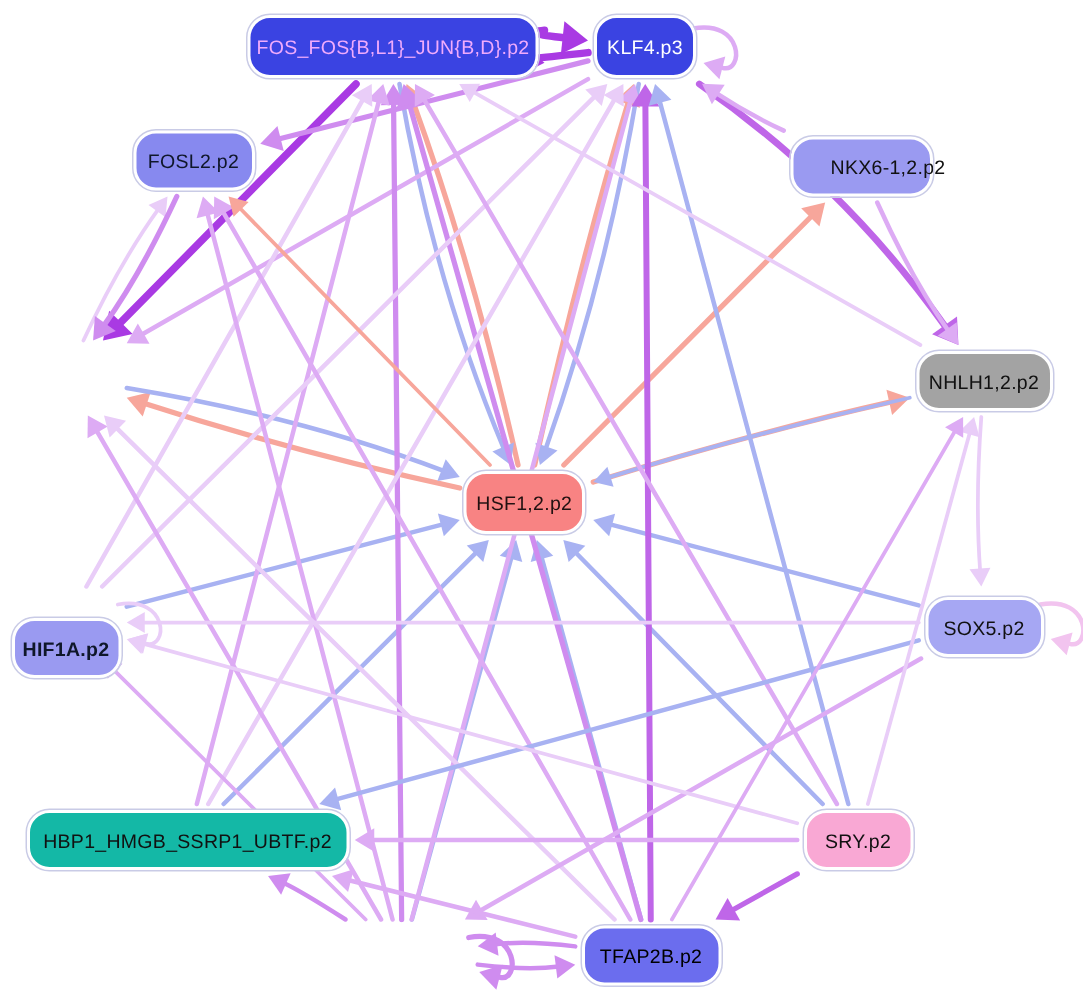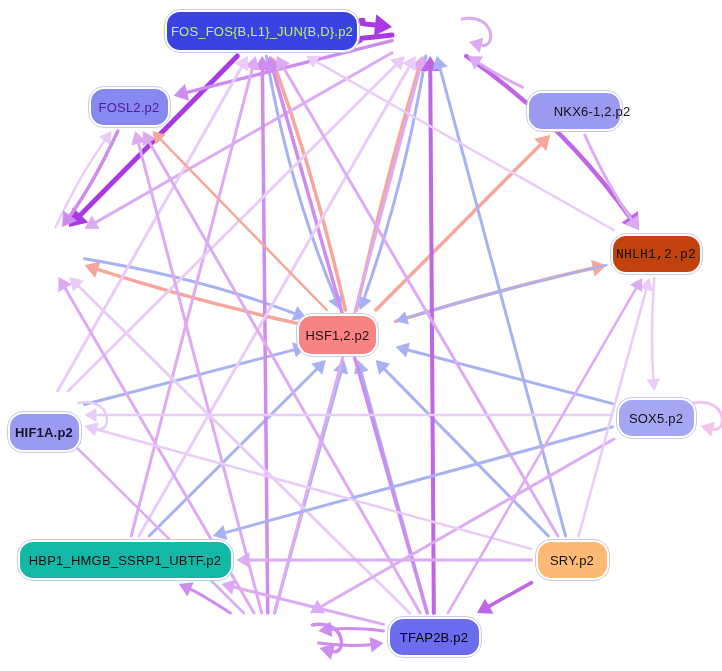--- a/index.html
+++ b/index.html
@@ -267,43 +267,46 @@
       </g>
       <g>
         <path d="M 312.5 625 C 346.5 619 346.5 655 333.0519565743212 651.5134702229722" stroke="#cf8cef" stroke-width="3.5" fill="none" stroke-linecap="round"></path>
         <polygon points="319.5,648 335.21023113986126,643.1886968987462 330.8936820087811,659.8382435471981" fill="#cf8cef"></polygon>
       </g>
       <g>
         <path d="M 78.5 403 C 112.5 397 112.5 433 97.11596277798961 429.0115459054047" stroke="#e9cdf8" stroke-width="2.5" fill="none" stroke-linecap="round"></path>
         <polygon points="85.5,426 98.87269788947569,422.2355676182441 95.35922766650353,435.78752419256534" fill="#e9cdf8"></polygon>
       </g>
     </svg>
-    <div class="node" style="left: 165px; top: 10px; width: 194px; height: 42px; background: rgb(58, 67, 226); color: #bef264;">
+    <div class="node" style="left: 165px; top: 10px; width: 194px; height: 42px; background: rgb(58, 67, 226); color: #f0abfc;">
       <span>FOS_FOS{B,L1}_JUN{B,D}.p2</span>
+    </div>
+    <div class="node" style="left: 396px; top: 10px; width: 68px; height: 42px; background: rgb(58, 67, 226); color: rgb(255, 255, 255);">
+      <span>KLF4.p3</span>
     </div>
     <div class="node" style="left: 526.5px; top: 91px; width: 95px; height: 40px; background: rgb(154, 154, 241); color: rgb(17, 17, 17); padding-left: 36px;">
       <span>NKX6-1,2.p2</span>
     </div>
-    <div class="node" style="left: 88.5px; top: 87px; width: 81px; height: 40px; background: rgb(135, 137, 239); color: #4c1d95;">
+    <div class="node" style="left: 88.5px; top: 87px; width: 81px; height: 40px; background: rgb(135, 137, 239); color: #0f172a;">
       <span>FOSL2.p2</span>
     </div>
-    <div class="node" style="left: 610.5px; top: 234px; width: 91px; height: 40px; background: #c2410c; color: rgb(17, 17, 17); font-family: Liberation Mono, monospace;">
+    <div class="node" style="left: 610.5px; top: 234px; width: 91px; height: 40px; background: #a3a3a3; color: rgb(17, 17, 17);">
       <span>NHLH1,2.p2</span>
     </div>
-    <div class="node" style="left: 297px; top: 314px; width: 81px; height: 42px; background: rgb(248, 131, 131); color: rgb(34, 17, 17);">
+    <div class="node" style="left: 309px; top: 314px; width: 81px; height: 42px; background: rgb(248, 131, 131); color: rgb(34, 17, 17);">
       <span>HSF1,2.p2</span>
     </div>
     <div class="node" style="left: 7.5px; top: 412px; width: 73px; height: 40px; background: rgb(154, 154, 241); color: #0f172a; font-weight: bold;">
       <span>HIF1A.p2</span>
     </div>
     <div class="node" style="left: 616.5px; top: 398px; width: 79px; height: 40px; background: rgb(166, 167, 243); color: rgb(17, 17, 17);">
       <span>SOX5.p2</span>
     </div>
     <div class="node" style="left: 17.5px; top: 540px; width: 215px; height: 40px; background: #14b8a6; color: rgb(17, 17, 17);">
       <span>HBP1_HMGB_SSRP1_UBTF.p2</span>
     </div>
-    <div class="node" style="left: 535.5px; top: 540px; width: 73px; height: 40px; background: #fdba74; color: rgb(17, 17, 17);">
+    <div class="node" style="left: 535.5px; top: 540px; width: 73px; height: 40px; background: #f9a8d4; color: rgb(17, 17, 17);">
       <span>SRY.p2</span>
     </div>
     <div class="node" style="left: 387.5px; top: 617px; width: 93px; height: 40px; background: rgb(107, 109, 238); color: #000000;">
       <span>TFAP2B.p2</span>
     </div>
   </div>
 
 </body></html>

